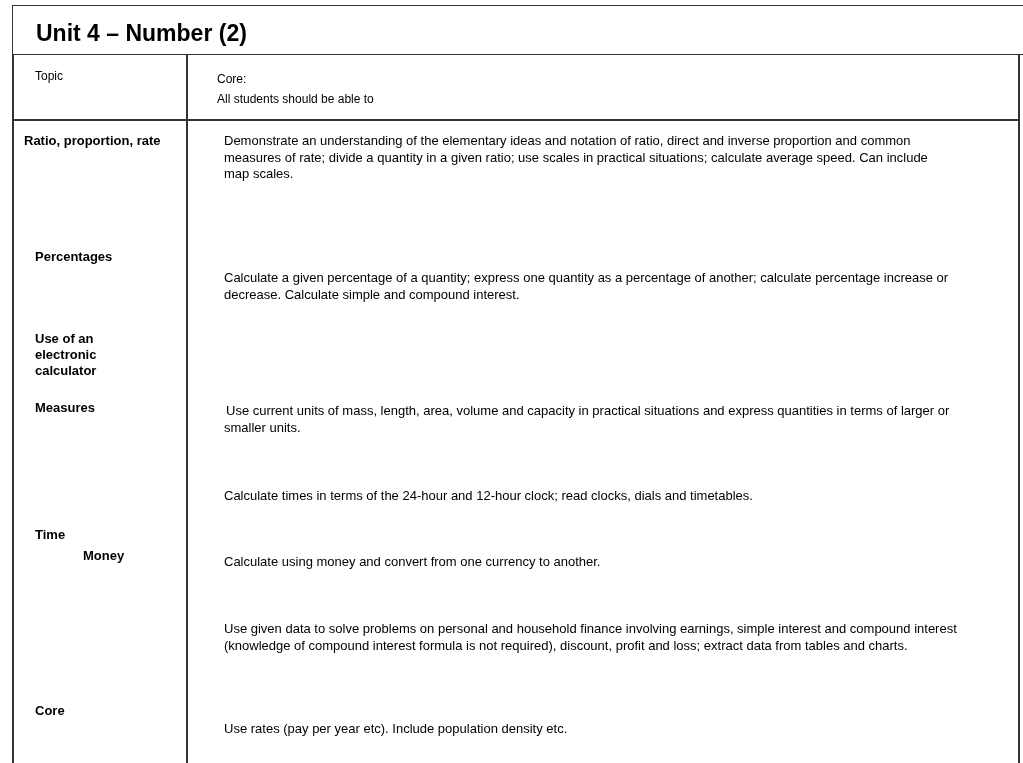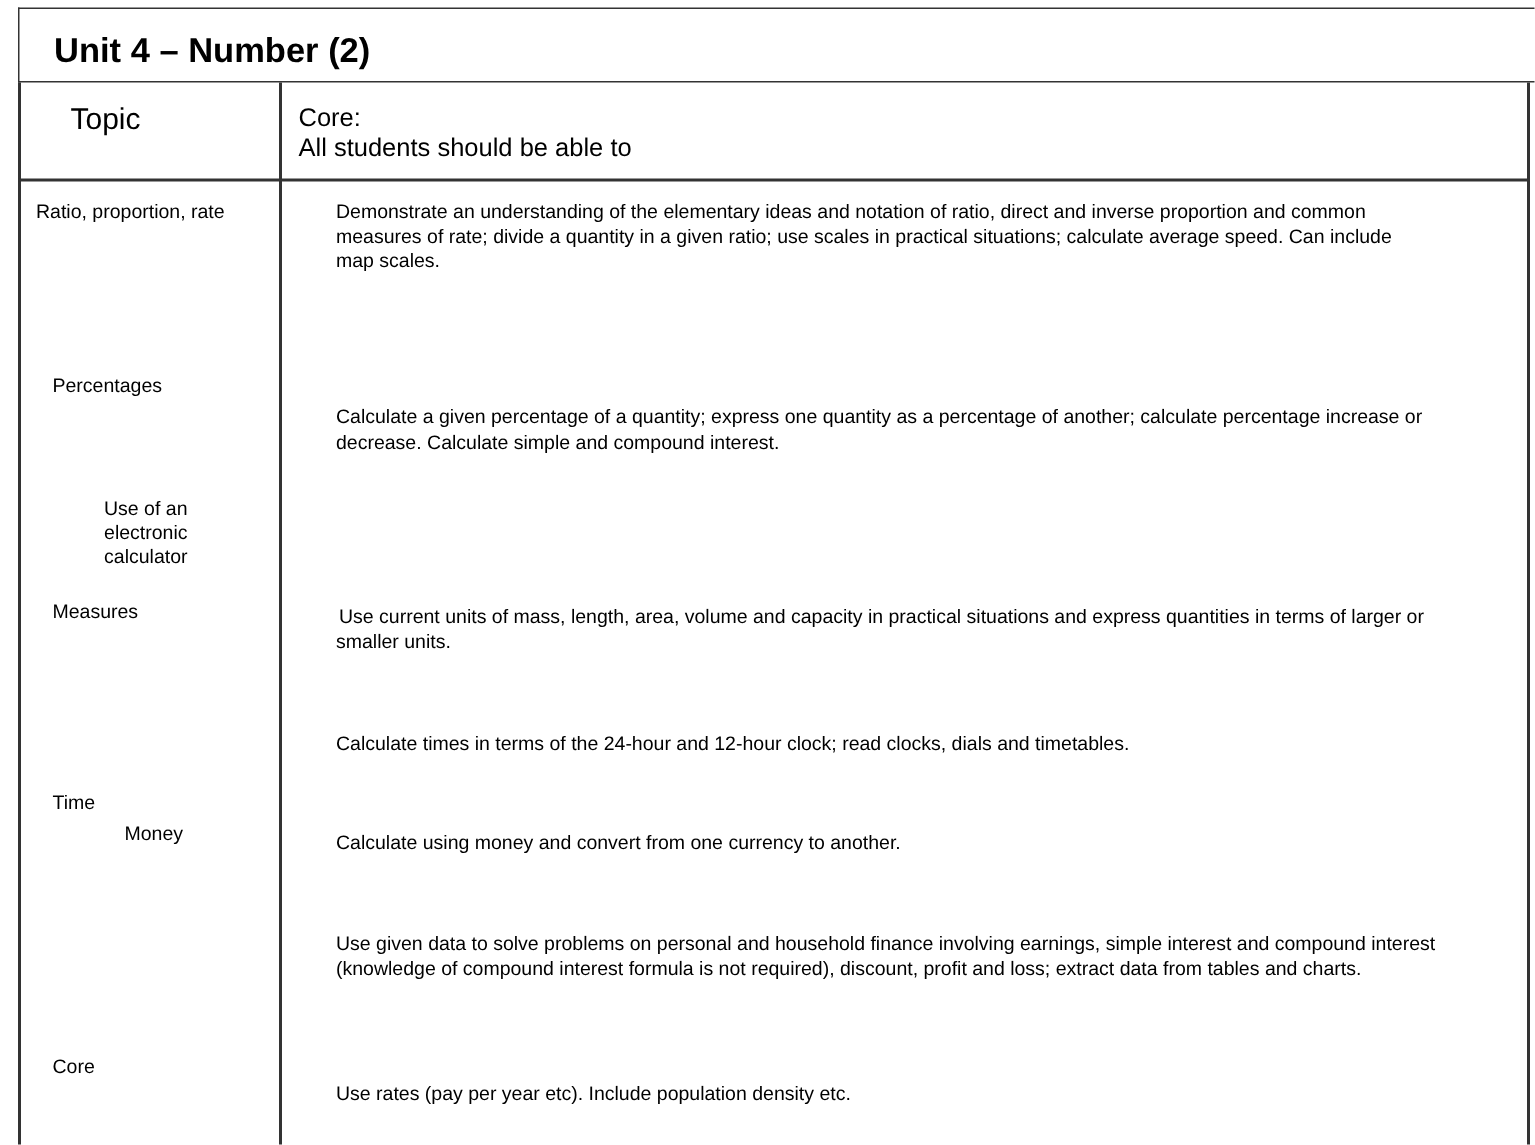--- a/index.html
+++ b/index.html
@@ -7,23 +7,23 @@
            font-family: "Liberation Sans", sans-serif; color: #000; }
     .page { position: absolute; left: 0; top: 0; width: 841px; height: 763px; }
     .title-row { position: absolute; left: 12px; top: 5px; width: 1030px; height: 50px;
                  border-top: 1.5px solid #333; border-left: 1.5px solid #333;
                  border-bottom: 1.5px solid #333; box-sizing: border-box; }
     .title { position: absolute; left: 23px; top: 14px; font-size: 23px; font-weight: bold; white-space: nowrap; }
     .left-border { position: absolute; left: 12px; top: 55px; width: 1.5px; height: 720px; background: #333; }
     .col-divider { position: absolute; left: 186px; top: 55px; width: 1.5px; height: 720px; background: #333; }
     .right-border { position: absolute; left: 1018px; top: 55px; width: 1.5px; height: 720px; background: #333; }
     .hdr-bottom { position: absolute; left: 12px; top: 119px; width: 1008px; height: 1.5px; background: #333; }
-    .hdr-topic { position: absolute; left: 35px; top: 69px; font-size: 20px; margin-left: 12px; }
-    .hdr-core { position: absolute; left: 199px; top: 69px; font-size: 17px; line-height: 20px; }
-    .topic { position: absolute; font-size: 13px; font-weight: normal; line-height: 16px; text-align: right; }
+    .hdr-topic { position: absolute; left: 35px; top: 69px; font-size: 12px; }
+    .hdr-core { position: absolute; left: 217px; top: 69px; font-size: 12px; line-height: 20px; }
+    .topic { position: absolute; font-size: 13px; font-weight: bold; line-height: 16px; }
     .desc { position: absolute; left: 208px; font-size: 13px; line-height: 16.5px; width: 780px; margin-left: 16px; }
   </style>
 </head>
 <body>
 
 <div class="page">
   <div class="title-row">
     <div class="title">Unit 4 – Number (2)</div>
   </div>
   <div class="left-border"></div>

